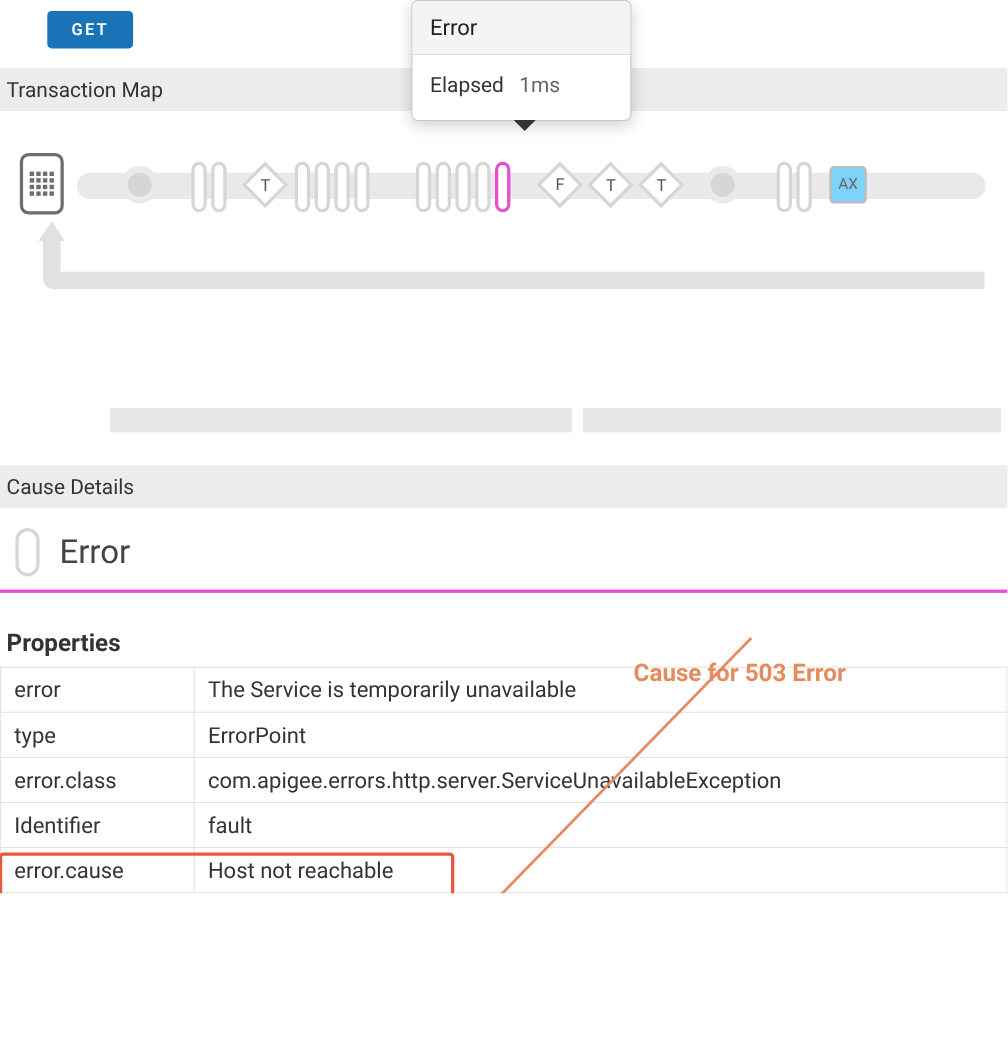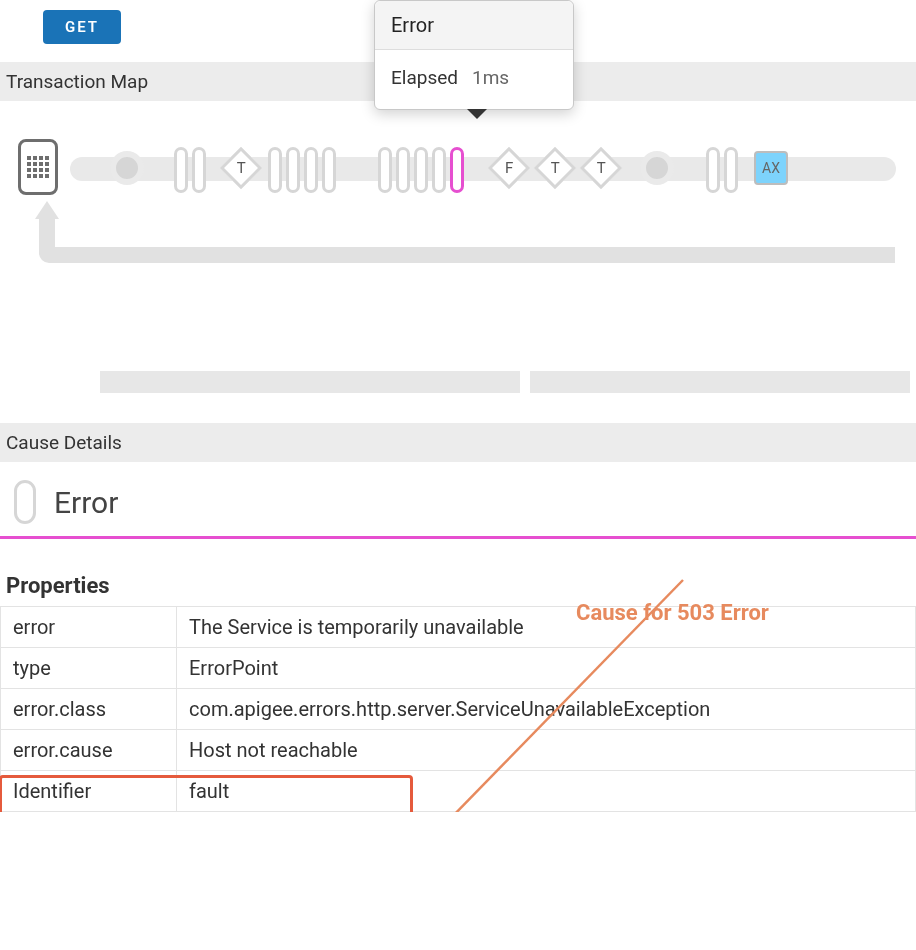--- a/index.html
+++ b/index.html
@@ -394,24 +394,24 @@
         <td>The Service is temporarily unavailable</td>
       </tr>
       <tr>
         <td class="key">type</td>
         <td>ErrorPoint</td>
       </tr>
       <tr>
         <td class="key">error.class</td>
         <td>com.apigee.errors.http.server.ServiceUnavailableException</td>
       </tr>
+      <tr>
+        <td class="key">Identifier</td>
+        <td>fault</td>
+      </tr>
       <tr id="row-cause">
         <td class="key">error.cause</td>
         <td>Host not reachable</td>
       </tr>
-      <tr>
-        <td class="key">Identifier</td>
-        <td>fault</td>
-      </tr>
     </tbody>
 </table>
 
 <div class="highlight-box" id="hl" style="left: -1.5px; top: 774.5px; width: 414px; height: 45px;"></div>
 
 </body></html>

